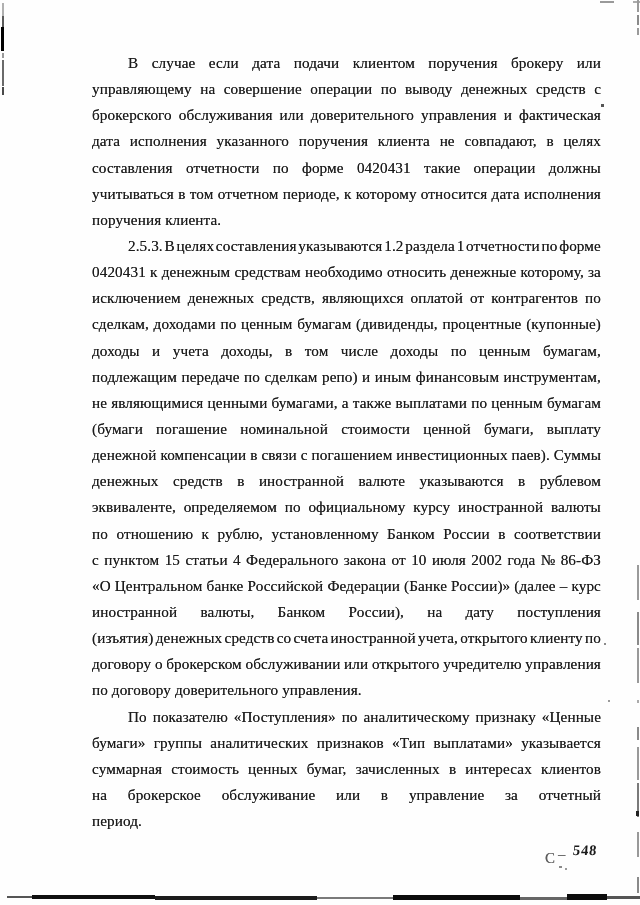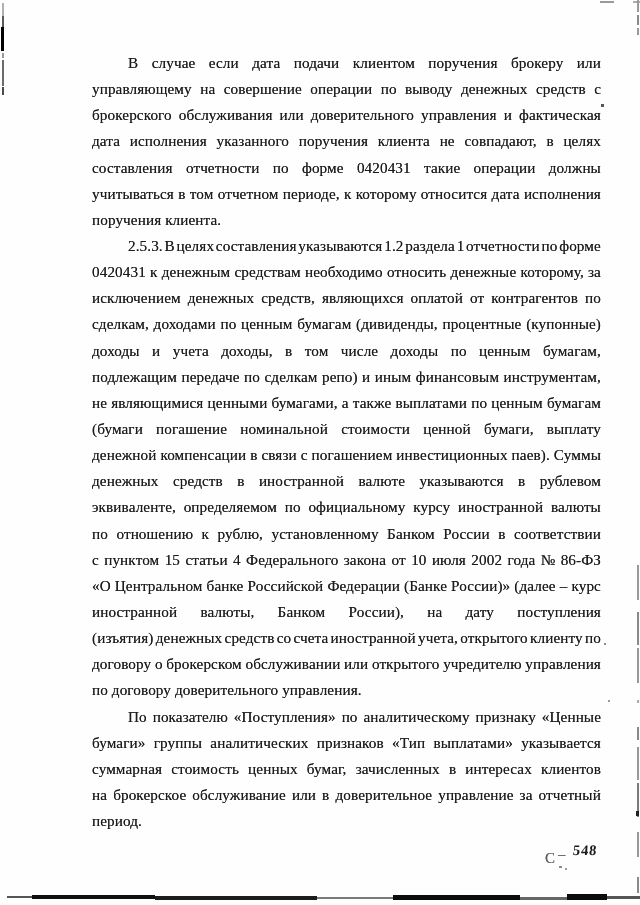--- a/index.html
+++ b/index.html
@@ -347,21 +347,20 @@
         <span>в</span>
         <span>интересах</span>
         <span>клиентов</span>
       </div>
       <div class="line just">
         <span>на</span>
         <span>брокерское</span>
         <span>обслуживание</span>
         <span>или</span>
         <span>в</span>
-        <span>доверительное</span>
         <span>управление</span>
         <span>за</span>
         <span>отчетный</span>
       </div>
       <div class="line last">период.</div>
     </div>
 
   <div class="page-number">
     <span class="pn-prefix">С</span>
     <span class="pn-dash">–</span>

